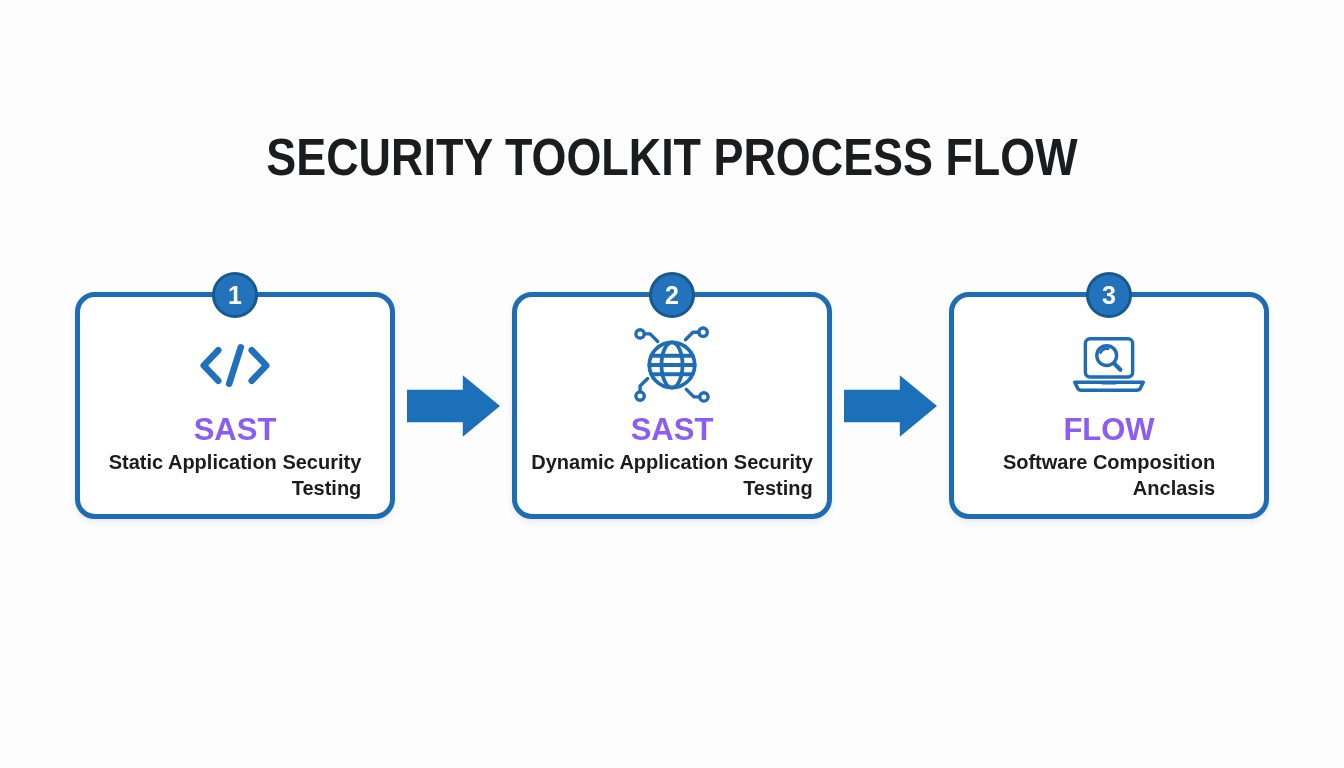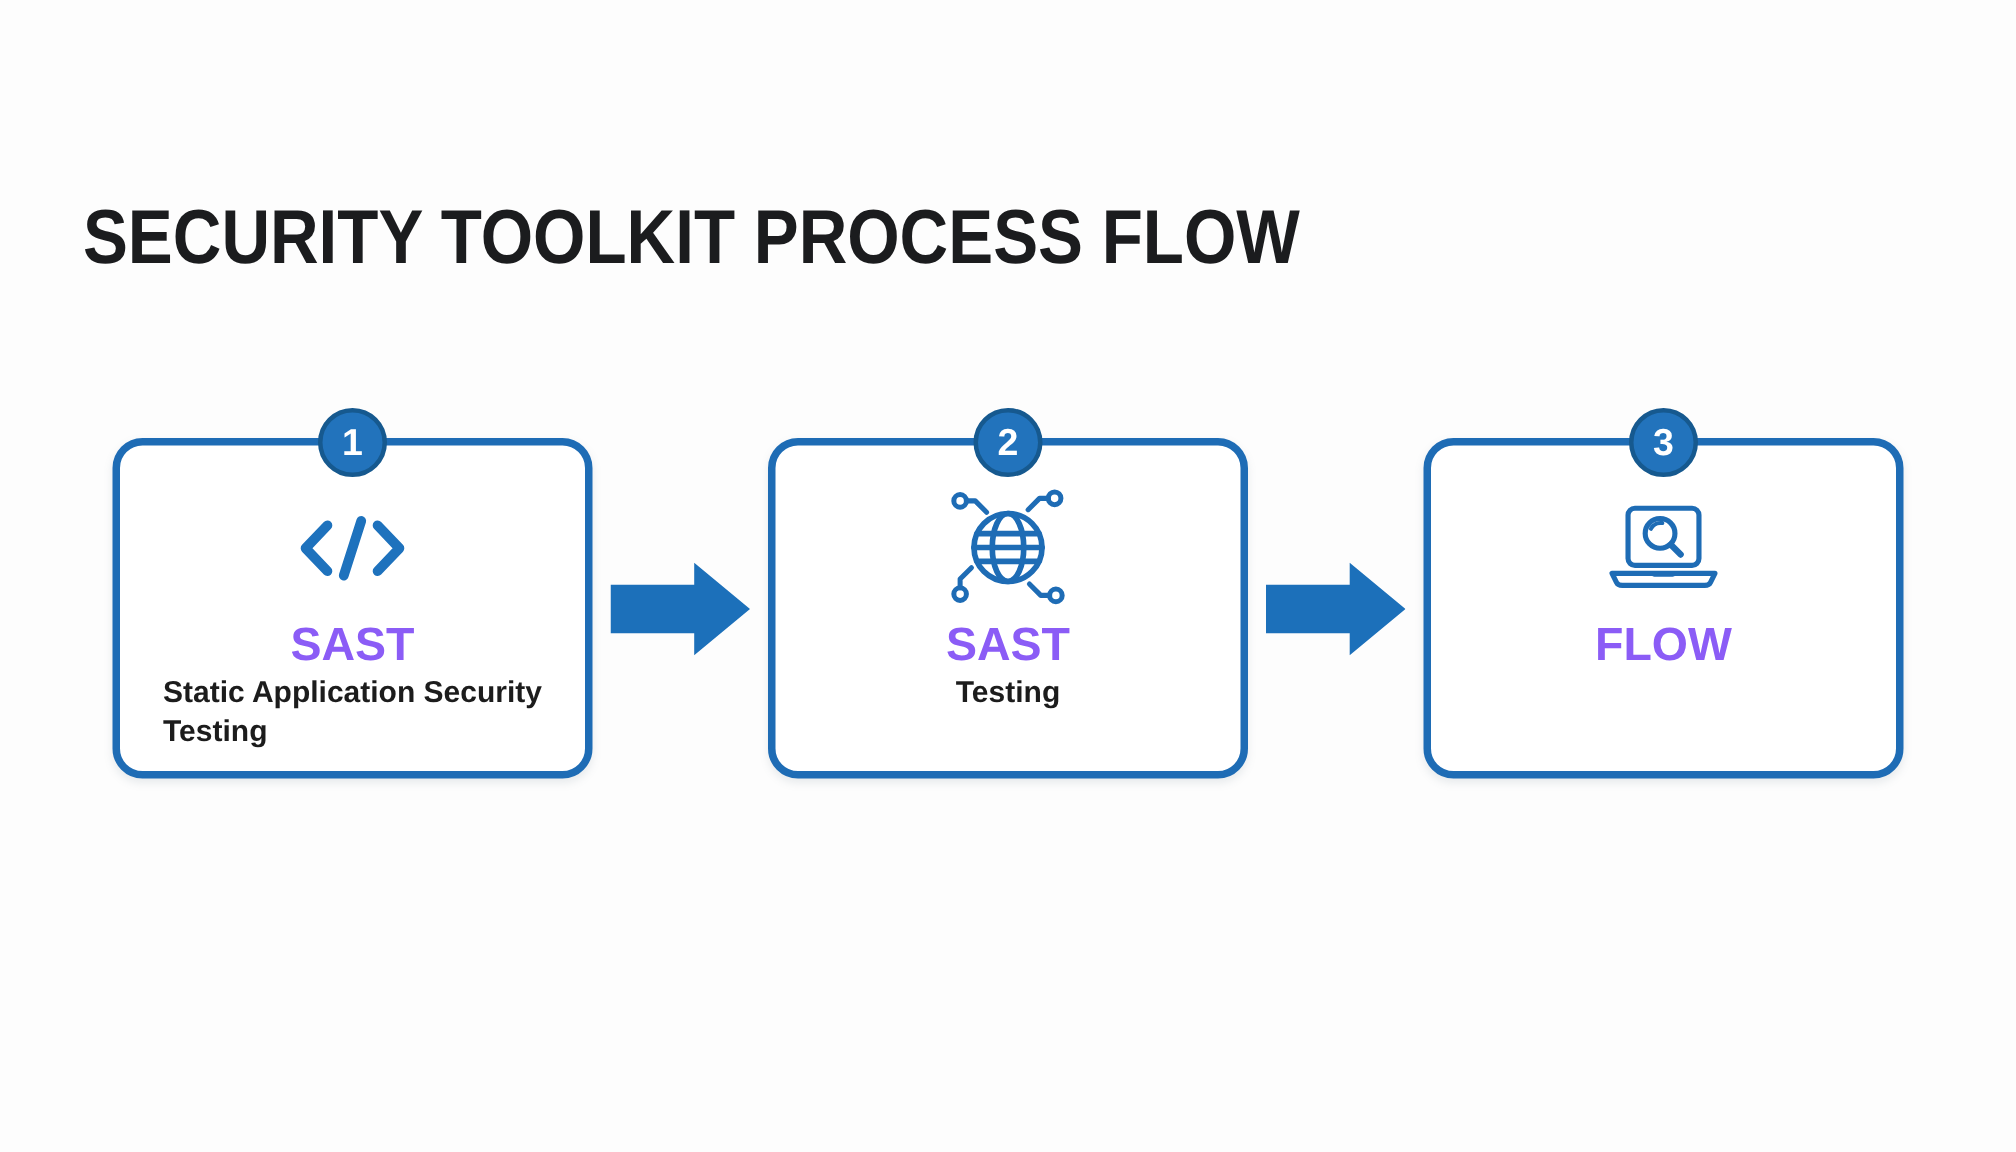--- a/index.html
+++ b/index.html
@@ -6,21 +6,21 @@
   body {
     width: 1344px; height: 768px;
     background: #fdfdfd;
     font-family: "Liberation Sans", sans-serif;
     overflow: hidden;
   }
   .canvas { position: relative; width: 1344px; height: 768px; background: #fdfdfd; }
 
   .title-wrap {
     position: absolute; top: 128px; left: 0; width: 100%;
-    display: flex; justify-content: flex-start;
+    display: flex; justify-content: center;
   }
   .title {
     margin: 0;
     font-size: 51px; font-weight: 700; color: #1b1c1e;
     white-space: nowrap; letter-spacing: 0px;
     transform: scaleX(0.88); transform-origin: center;
   }
 
   .flow-row {
     position: absolute; top: 292px; left: 75px;
@@ -51,21 +51,21 @@
     height: 92px; margin-top: 22px;
     display: flex; align-items: center; justify-content: center;
   }
 
   .acronym {
     font-size: 31px; font-weight: 700; color: #8b5cf6;
     line-height: 34px; margin-top: 2px;
   }
 
   .desc {
-    margin-top: 2px; text-align: left;
+    margin-top: 2px; text-align: right;
     font-size: 20px; font-weight: 700; color: #1c1c1c;
     line-height: 26px;
   }
 
   .arrow-cell {
     width: 117px;
     display: flex; align-items: center; justify-content: center;
   }
 
   svg { display: block; }
@@ -121,20 +121,21 @@
           <circle cx="87" cy="11" r="5" stroke-width="4"></circle>
           <path d="M82,11 h-7 l-9,9" stroke-width="4"></path>
           <circle cx="12" cy="87" r="5" stroke-width="4"></circle>
           <path d="M12,82 v-7 l9,-9" stroke-width="4"></path>
           <circle cx="88" cy="88" r="5" stroke-width="4"></circle>
           <path d="M83,88 h-7 l-9,-9" stroke-width="4"></path>
         </svg>
       </div>
       <div class="acronym">SAST</div>
       <div class="desc">
+        <div>Dynamic Application Security</div>
         <div>Testing</div>
       </div>
     </div>
 
     <div class="arrow-cell">
       <svg width="93" height="62" viewBox="0 0 95 63">
         <polygon points="0,15 57,15 57,0 95,31.5 57,63 57,48 0,48" fill="#1c70ba"></polygon>
       </svg>
     </div>
 
@@ -146,16 +147,20 @@
         <svg width="84" height="61" viewBox="0 0 110 80" fill="none" stroke="#1e6cb5" stroke-width="4.5" stroke-linecap="round" stroke-linejoin="round">
           <rect x="24" y="5" width="62" height="50" rx="6"></rect>
           <path d="M10,62 L100,62 L96,70 Q95,72.5 91,72.5 L19,72.5 Q15,72.5 14,70 Z"></path>
           <rect x="45" y="61" width="20" height="4" rx="2" fill="#1e6cb5" stroke="none"></rect>
           <circle cx="52" cy="27" r="13"></circle>
           <path d="M44,23 a9.5,9.5 0 0 1 10,-5" stroke-width="3.5"></path>
           <line x1="61.5" y1="37" x2="70" y2="45.5" stroke-width="5.5"></line>
         </svg>
       </div>
       <div class="acronym">FLOW</div>
+      <div class="desc">
+        <div>Software Composition</div>
+        <div>Anclasis</div>
+      </div>
     </div>
 
   </div>
 </div>
 
 </body></html>

